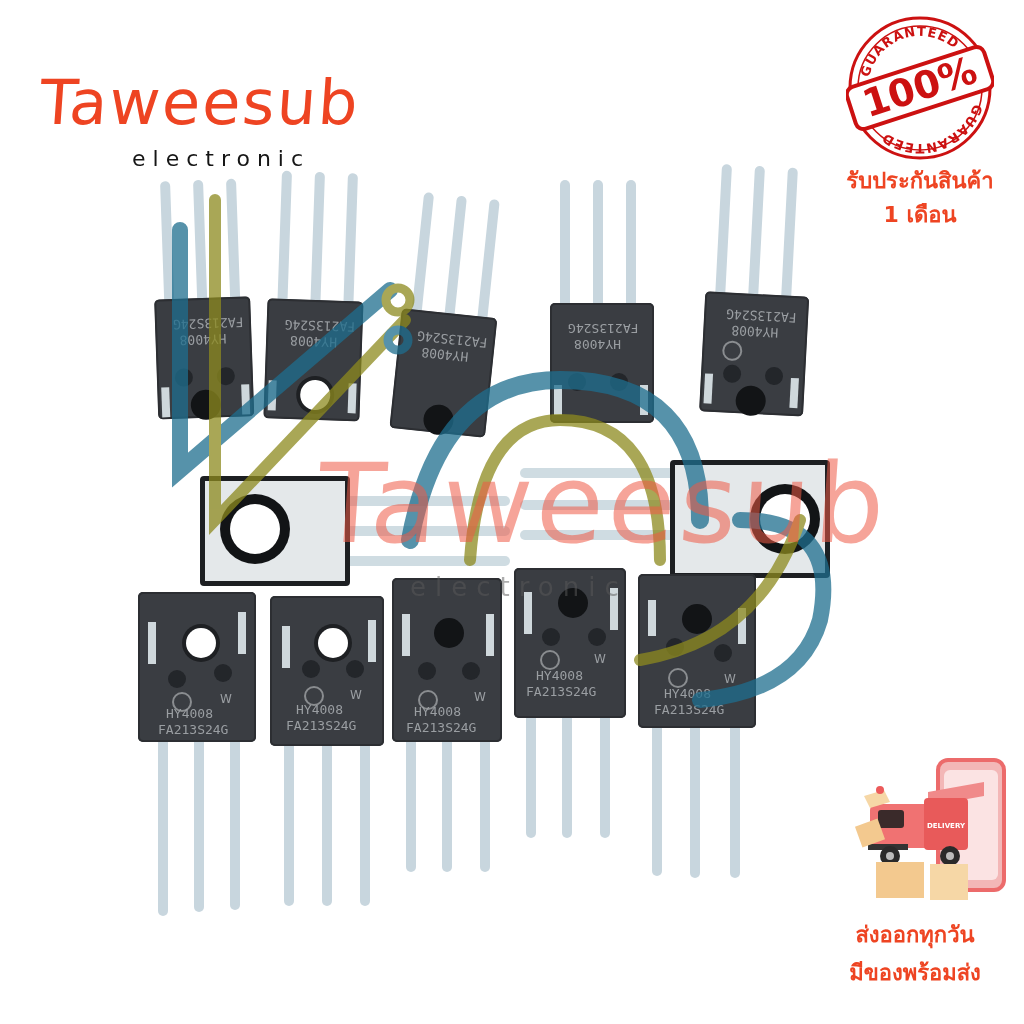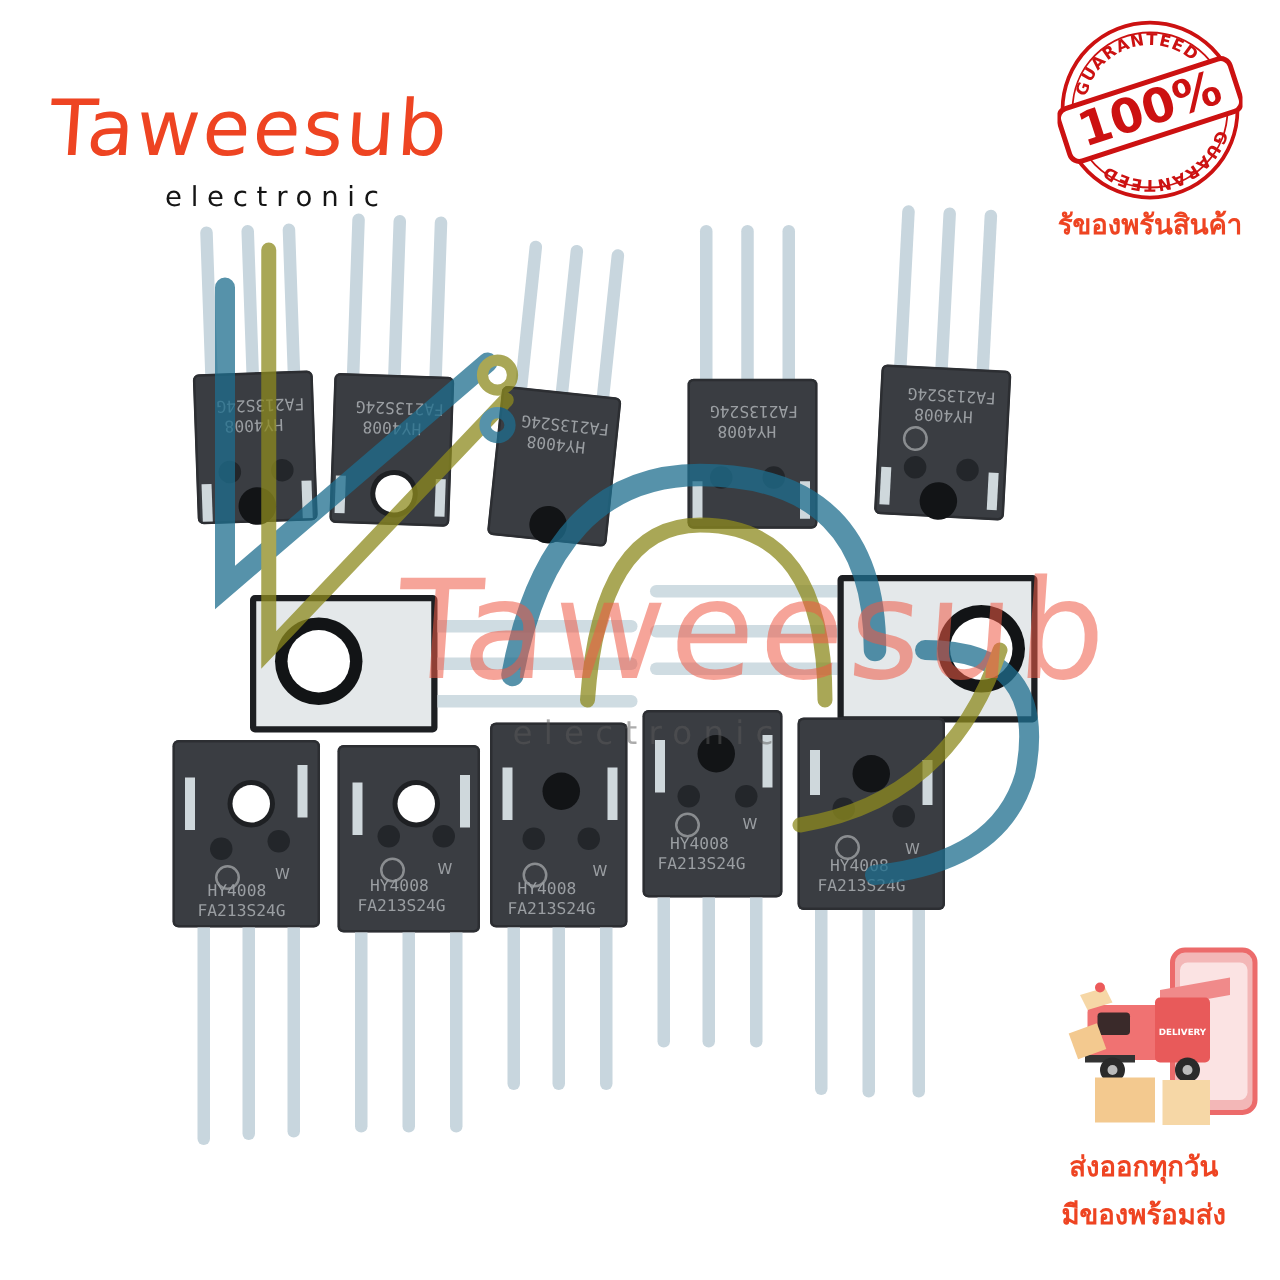--- a/index.html
+++ b/index.html
@@ -69,21 +69,22 @@
       </text>
       <text font-family="DejaVu Sans, sans-serif" font-weight="bold" font-size="13" fill="#cc1111" letter-spacing="1">
         <textPath href="#arcBot" startOffset="50%" text-anchor="middle">GUARANTEED</textPath>
       </text>
       <rect x="2" y="52" width="144" height="44" rx="8" fill="#ffffff" stroke="#cc1111" stroke-width="4"></rect>
       <text x="74" y="86" text-anchor="middle" font-family="DejaVu Sans, sans-serif" font-weight="bold" font-size="38" fill="#cc1111">100%</text>
     </g>
   </svg>
 </div>
 <div class="abs guarantee-text">
-  <div>รัของพรันสินค้า</div>
+  <div>รับประกันสินค้า</div>
+  <div>1 เดือน</div>
 </div>
 
 <div class="tr" style="left:150px;top:180px;transform:rotate(-2deg);">
   <div class="leg up" style="left:10px;top:0;height:120px;"></div>
   <div class="leg up" style="left:43px;top:0;height:120px;"></div>
   <div class="leg up" style="left:76px;top:0;height:120px;"></div>
   <div class="body" style="top:118px;">
     <div class="mark" style="left:18px;top:18px;transform:rotate(180deg);">FA213S24G</div>
     <div class="mark" style="left:24px;top:34px;transform:rotate(180deg);">HY4008</div>
     <div class="dot" style="left:18px;top:70px;"></div>

